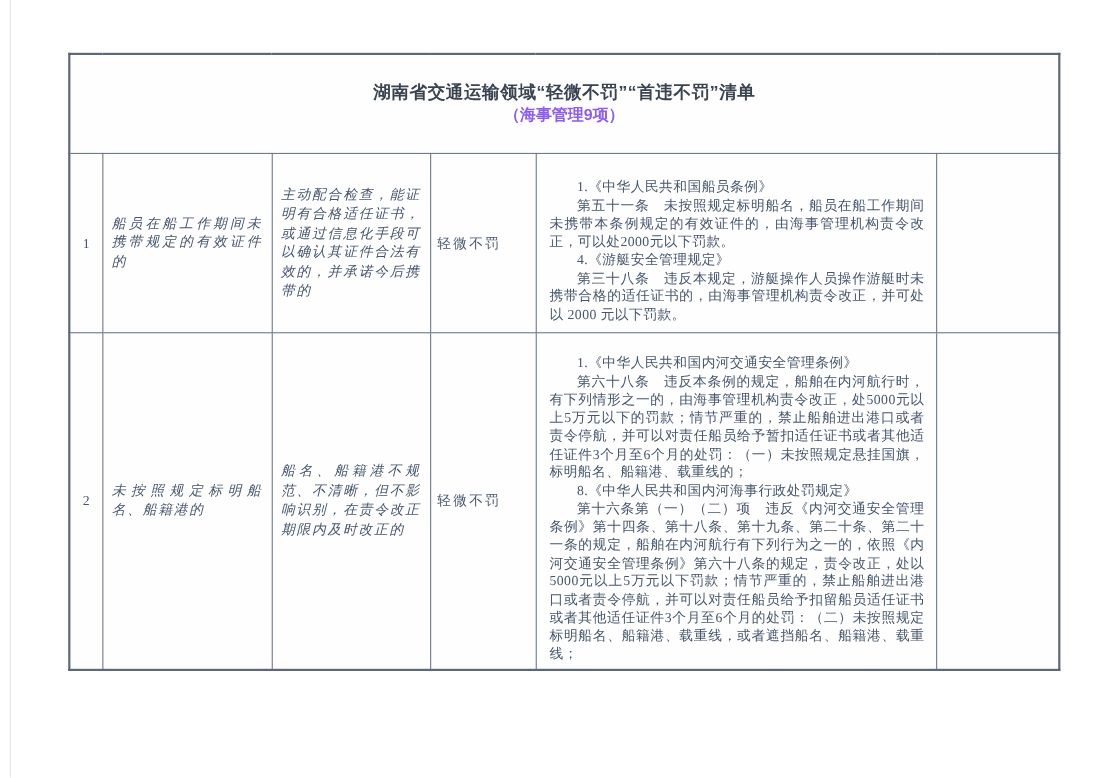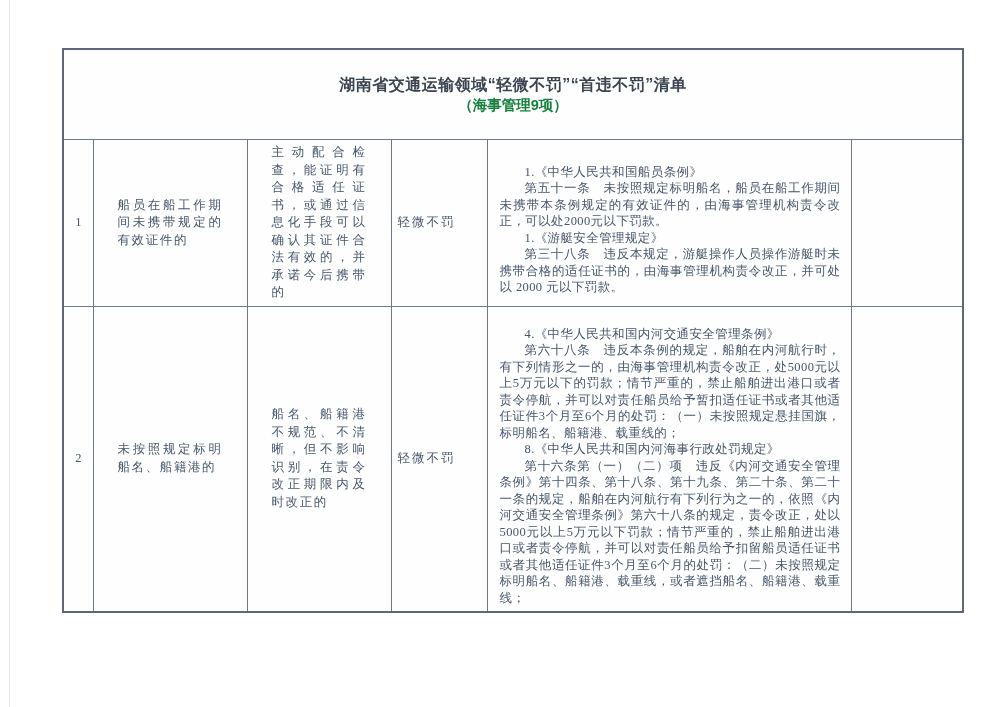--- a/index.html
+++ b/index.html
@@ -58,21 +58,21 @@
     font-weight: bold;
     font-size: 16px;
     letter-spacing: 0.5px;
     color: #3a4450;
     line-height: 22px;
   }
   .title-line2 {
     font-family: "Liberation Sans", sans-serif;
     font-weight: bold;
     font-size: 14.5px;
-    color: #15803d;
+    color: #8b5cf6;
     line-height: 19px;
   }
   
   tr.header-row td {
     height: 33px;
     text-align: center;
     vertical-align: middle;
     letter-spacing: 1.5px;
     color: #46566b;
     font-size: 12.5px;
@@ -80,22 +80,23 @@
   }
   
   td.no-cell {
     text-align: center;
     vertical-align: middle;
   }
   td.violation-cell, td.condition-cell {
     text-align: justify;
     letter-spacing: 1.6px;
     line-height: 17.5px;
-    padding: 4px 24px;
+    padding: 4px 8px;
     vertical-align: middle;
+    font-style: italic;
   }
   td.category-cell {
     text-align: left;
     letter-spacing: 2px;
     vertical-align: middle;
   }
   td.legal-cell {
     vertical-align: middle;
     padding: 19px 10px 5px 12px;
   }
@@ -139,33 +140,33 @@
 
 
   <tr class="row-1">
     <td class="no-cell">1</td>
     <td class="violation-cell">船员在船工作期间未携带规定的有效证件的</td>
     <td class="condition-cell">主动配合检查，能证明有合格适任证书，或通过信息化手段可以确认其证件合法有效的，并承诺今后携带的</td>
     <td class="category-cell">轻微不罚</td>
     <td class="legal-cell">
       <p class="para">1.《中华人民共和国船员条例》</p>
       <p class="para">第五十一条　未按照规定标明船名，船员在船工作期间未携带本条例规定的有效证件的，由海事管理机构责令改正，可以处2000元以下罚款。</p>
-      <p class="para">1.《游艇安全管理规定》</p>
+      <p class="para">4.《游艇安全管理规定》</p>
       <p class="para">第三十八条　违反本规定，游艇操作人员操作游艇时未携带合格的适任证书的，由海事管理机构责令改正，并可处以 2000 元以下罚款。</p>
     </td>
     <td class="remark-cell"></td>
   </tr>
 
   <tr class="row-2">
     <td class="no-cell">2</td>
     <td class="violation-cell">未按照规定标明船名、船籍港的</td>
     <td class="condition-cell">船名、船籍港不规范、不清晰，但不影响识别，在责令改正期限内及时改正的</td>
     <td class="category-cell">轻微不罚</td>
     <td class="legal-cell">
-      <p class="para">4.《中华人民共和国内河交通安全管理条例》</p>
+      <p class="para">1.《中华人民共和国内河交通安全管理条例》</p>
       <p class="para">第六十八条　违反本条例的规定，船舶在内河航行时，有下列情形之一的，由海事管理机构责令改正，处5000元以上5万元以下的罚款；情节严重的，禁止船舶进出港口或者责令停航，并可以对责任船员给予暂扣适任证书或者其他适任证件3个月至6个月的处罚：（一）未按照规定悬挂国旗，标明船名、船籍港、载重线的；</p>
       <p class="para">8.《中华人民共和国内河海事行政处罚规定》</p>
       <p class="para">第十六条第（一）（二）项　违反《内河交通安全管理条例》第十四条、第十八条、第十九条、第二十条、第二十一条的规定，船舶在内河航行有下列行为之一的，依照《内河交通安全管理条例》第六十八条的规定，责令改正，处以5000元以上5万元以下罚款；情节严重的，禁止船舶进出港口或者责令停航，并可以对责任船员给予扣留船员适任证书或者其他适任证件3个月至6个月的处罚：（二）未按照规定标明船名、船籍港、载重线，或者遮挡船名、船籍港、载重线；</p>
     </td>
     <td class="remark-cell"></td>
   </tr>
 </tbody>
   </table>
 
 </body></html>

